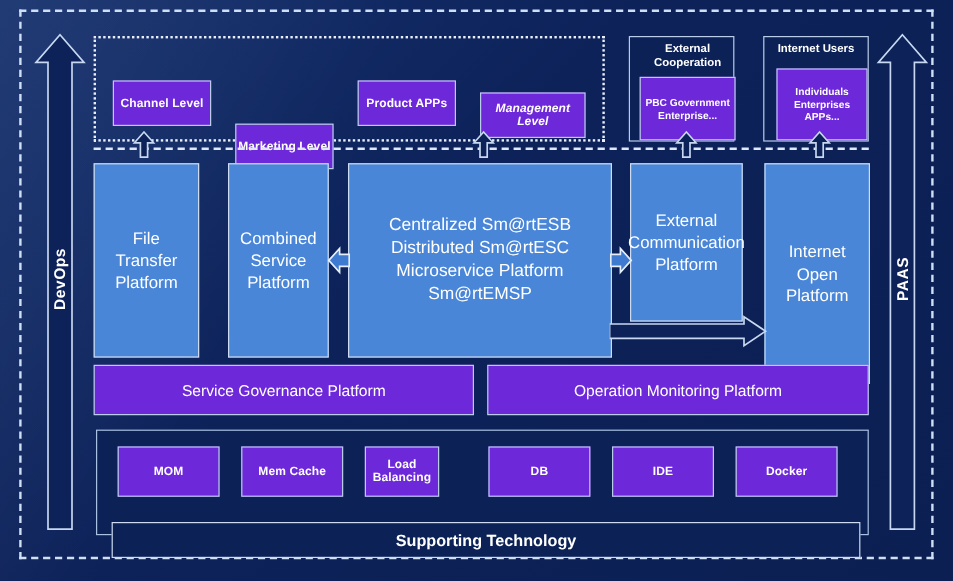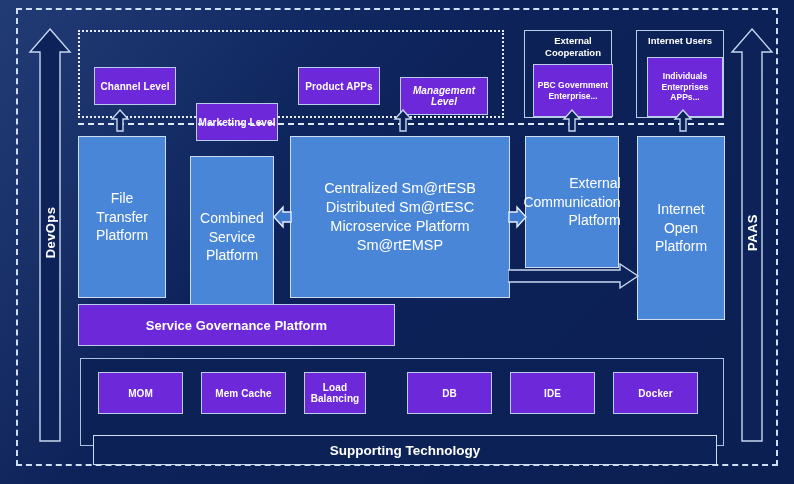--- a/index.html
+++ b/index.html
@@ -51,21 +51,21 @@
     justify-content: center;
     text-align: center;
   }
   .navy-box.bold-sm {
     font-size: 10px;
     font-weight: bold;
     letter-spacing: .1px;
   }
   .navy-box.mid {
     font-size: 13px;
-    font-weight: bold;
+    font-weight: normal;
   }
   .navy-box.small {
     font-size: 8.5px;
     font-weight: bold;
     line-height: 1.25;
   }
 
   
   .blue-box {
     background: #4a86d8;
@@ -181,27 +181,27 @@
       </svg>
   </div>
   <div class="abs" style="left:673px; top:108px; width:20px; height:24px;">
     <svg width="20" height="24" viewBox="0 0 20 24">
         <polygon class="arrow-fill" points="10,2 18,11 13,11 13,23 7,23 7,11 2,11"></polygon>
       </svg>
   </div>
 
   <div class="abs blue-box" style="left:78px; top:136px; width:88px; height:162px; padding:0 8px;">File Transfer Platform</div>
 
-  <div class="abs blue-box" style="left:190px; top:136px; width:84px; height:162px; padding:0 6px;margin-top:20px;">Combined Service Platform</div>
+  <div class="abs blue-box" style="left:190px; top:136px; width:84px; height:162px; padding:0 6px;">Combined Service Platform</div>
 
   <div class="abs blue-box big" style="left:290px; top:136px; width:220px; height:162px; padding:0 6px; white-space:pre-line;">Centralized Sm@rtESB
 Distributed Sm@rtESC
 Microservice Platform Sm@rtEMSP</div>
 
-  <div class="abs blue-box" style="left:525px; top:136px; width:94px; height:132px; padding:0 6px;text-align:right;">External Communication Platform</div>
+  <div class="abs blue-box" style="left:525px; top:136px; width:94px; height:132px; padding:0 6px;">External Communication Platform</div>
 
   <div class="abs blue-box" style="left:637px; top:136px; width:88px; height:184px; padding:0 6px;">Internet Open Platform</div>
 
   <div class="abs" style="left:272px; top:202px; width:20px; height:30px;">
     <svg width="20" height="30" viewBox="0 0 20 30">
       <polygon class="arrow-fill-lite" points="2,15 11,5 11,10 19,10 19,20 11,20 11,25"></polygon>
     </svg>
   </div>
 
   <div class="abs" style="left:508px; top:202px; width:20px; height:30px;">
@@ -210,20 +210,21 @@
     </svg>
   </div>
 
   <div class="abs" style="left:508px; top:262px; width:132px; height:28px;">
     <svg width="132" height="28" viewBox="0 0 132 28">
       <polygon class="arrow-fill" points="0,8 112,8 112,2 130,14 112,26 112,20 0,20"></polygon>
     </svg>
   </div>
 
   <div class="abs navy-box mid" style="left:78px; top:304px; width:317px; height:42px;">Service Governance Platform</div>
+  <div class="abs navy-box mid" style="left:406px; top:304px; width:318px; height:42px;">Operation Monitoring Platform</div>
 
   <div class="abs support-outer" style="left:80px; top:358px; width:644px; height:88px;"></div>
 
   <div class="abs navy-box bold-sm" style="left:98px; top:372px; width:85px; height:42px;">MOM</div>
   <div class="abs navy-box bold-sm" style="left:201px; top:372px; width:85px; height:42px;">Mem Cache</div>
   <div class="abs navy-box bold-sm" style="left:304px; top:372px; width:62px; height:42px;">Load Balancing</div>
   <div class="abs navy-box bold-sm" style="left:407px; top:372px; width:85px; height:42px;">DB</div>
   <div class="abs navy-box bold-sm" style="left:510px; top:372px; width:85px; height:42px;">IDE</div>
   <div class="abs navy-box bold-sm" style="left:613px; top:372px; width:85px; height:42px;">Docker</div>
 

